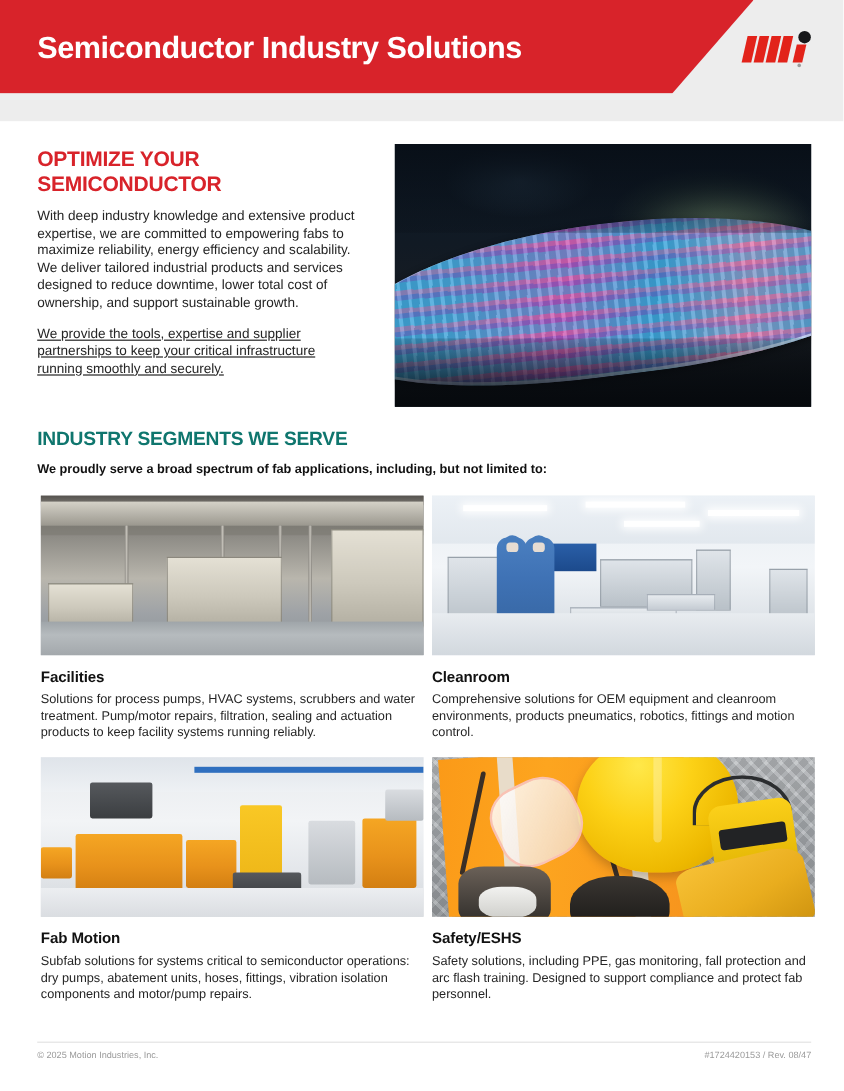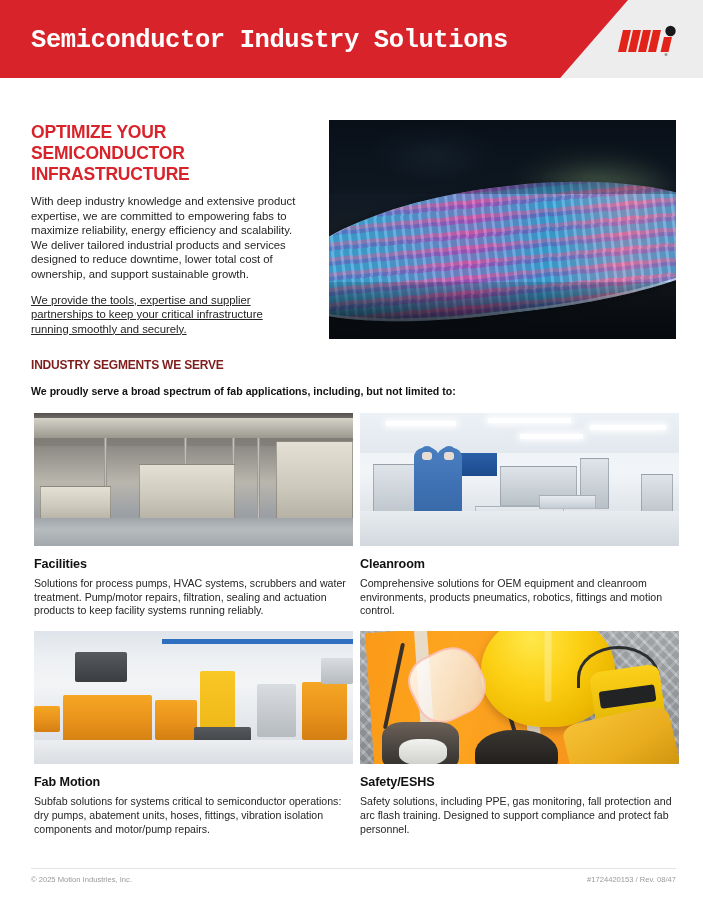--- a/index.html
+++ b/index.html
@@ -16,24 +16,23 @@
     position: relative;
     width: 703px;
     height: 909px;
     background: #ffffff;
   }
 
   
   .header {
     position: relative;
     width: 703px;
-    height: 78px;
+    height: 101px;
     background: #ededed;
     overflow: hidden;
-    font-family: Liberation Mono, monospace;
   }
   .header-red {
     position: absolute;
     left: 0; top: 0;
     width: 628px;
     height: 78px;
     background: #d8232a;
     clip-path: polygon(0 0, 100% 0, 89.2% 100%, 0 100%);
   }
   .header-title {
@@ -137,22 +136,22 @@
     width: 150px; height: 70px;
     background: radial-gradient(ellipse at center, rgba(190,225,170,0.35), rgba(0,0,0,0) 72%);
     filter: blur(6px);
   }
 
   
   .seg-title {
     position: absolute;
     left: 31px;
     top: 358px;
-    color: #7f1d1d;
-    font-size: 12px;
+    color: #0f766e;
+    font-size: 16px;
     font-weight: bold;
     letter-spacing: -0.2px;
   }
   .seg-sub {
     position: absolute;
     left: 31px;
     top: 385px;
     color: #111111;
     font-size: 10.6px;
     font-weight: bold;
@@ -440,21 +439,20 @@
         <circle cx="53.5" cy="7" r="5.2" fill="#17181A"></circle>
         <circle cx="49" cy="30.5" r="1.5" fill="#9A9A9A"></circle>
       </svg>
     </div>
   </div>
 
   <div class="intro">
     <div class="intro-title">
       <div>OPTIMIZE YOUR</div>
       <div>SEMICONDUCTOR</div>
-      <div>INFRASTRUCTURE</div>
     </div>
     <p class="intro-p">With deep industry knowledge and extensive product expertise, we are committed to empowering fabs to maximize reliability, energy efficiency and scalability. We deliver tailored industrial products and services designed to reduce downtime, lower total cost of ownership, and support sustainable growth.</p>
     <p class="intro-p second">We provide the tools, expertise and supplier partnerships to keep your critical infrastructure running smoothly and securely.</p>
   </div>
 
   <div class="hero-img">
     <div class="wafer-bg"></div>
     <div class="wafer-glow"></div>
     <div class="wafer"></div>
     <div class="wafer-edge"></div>

